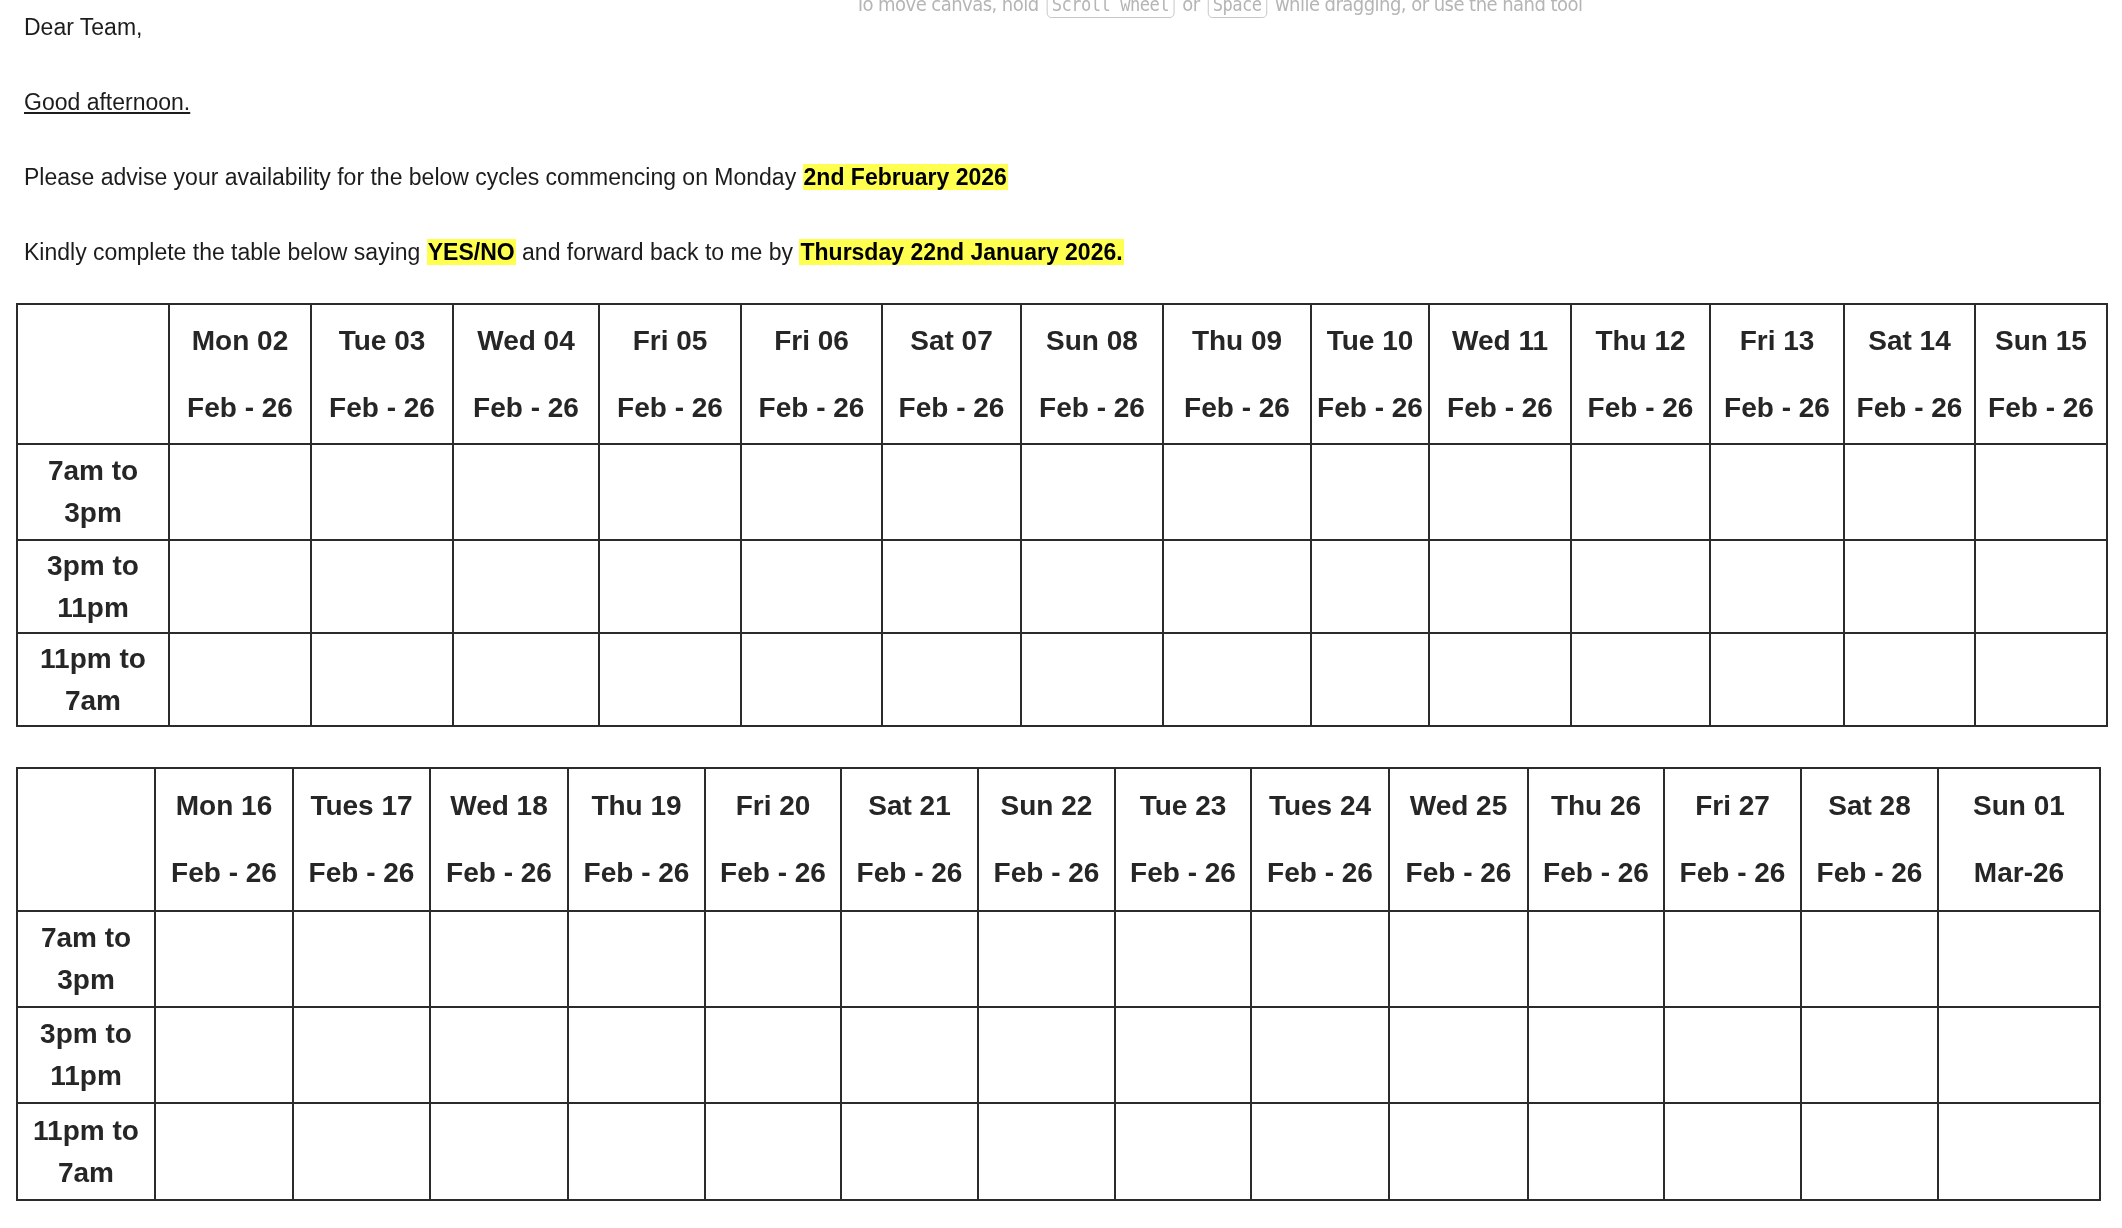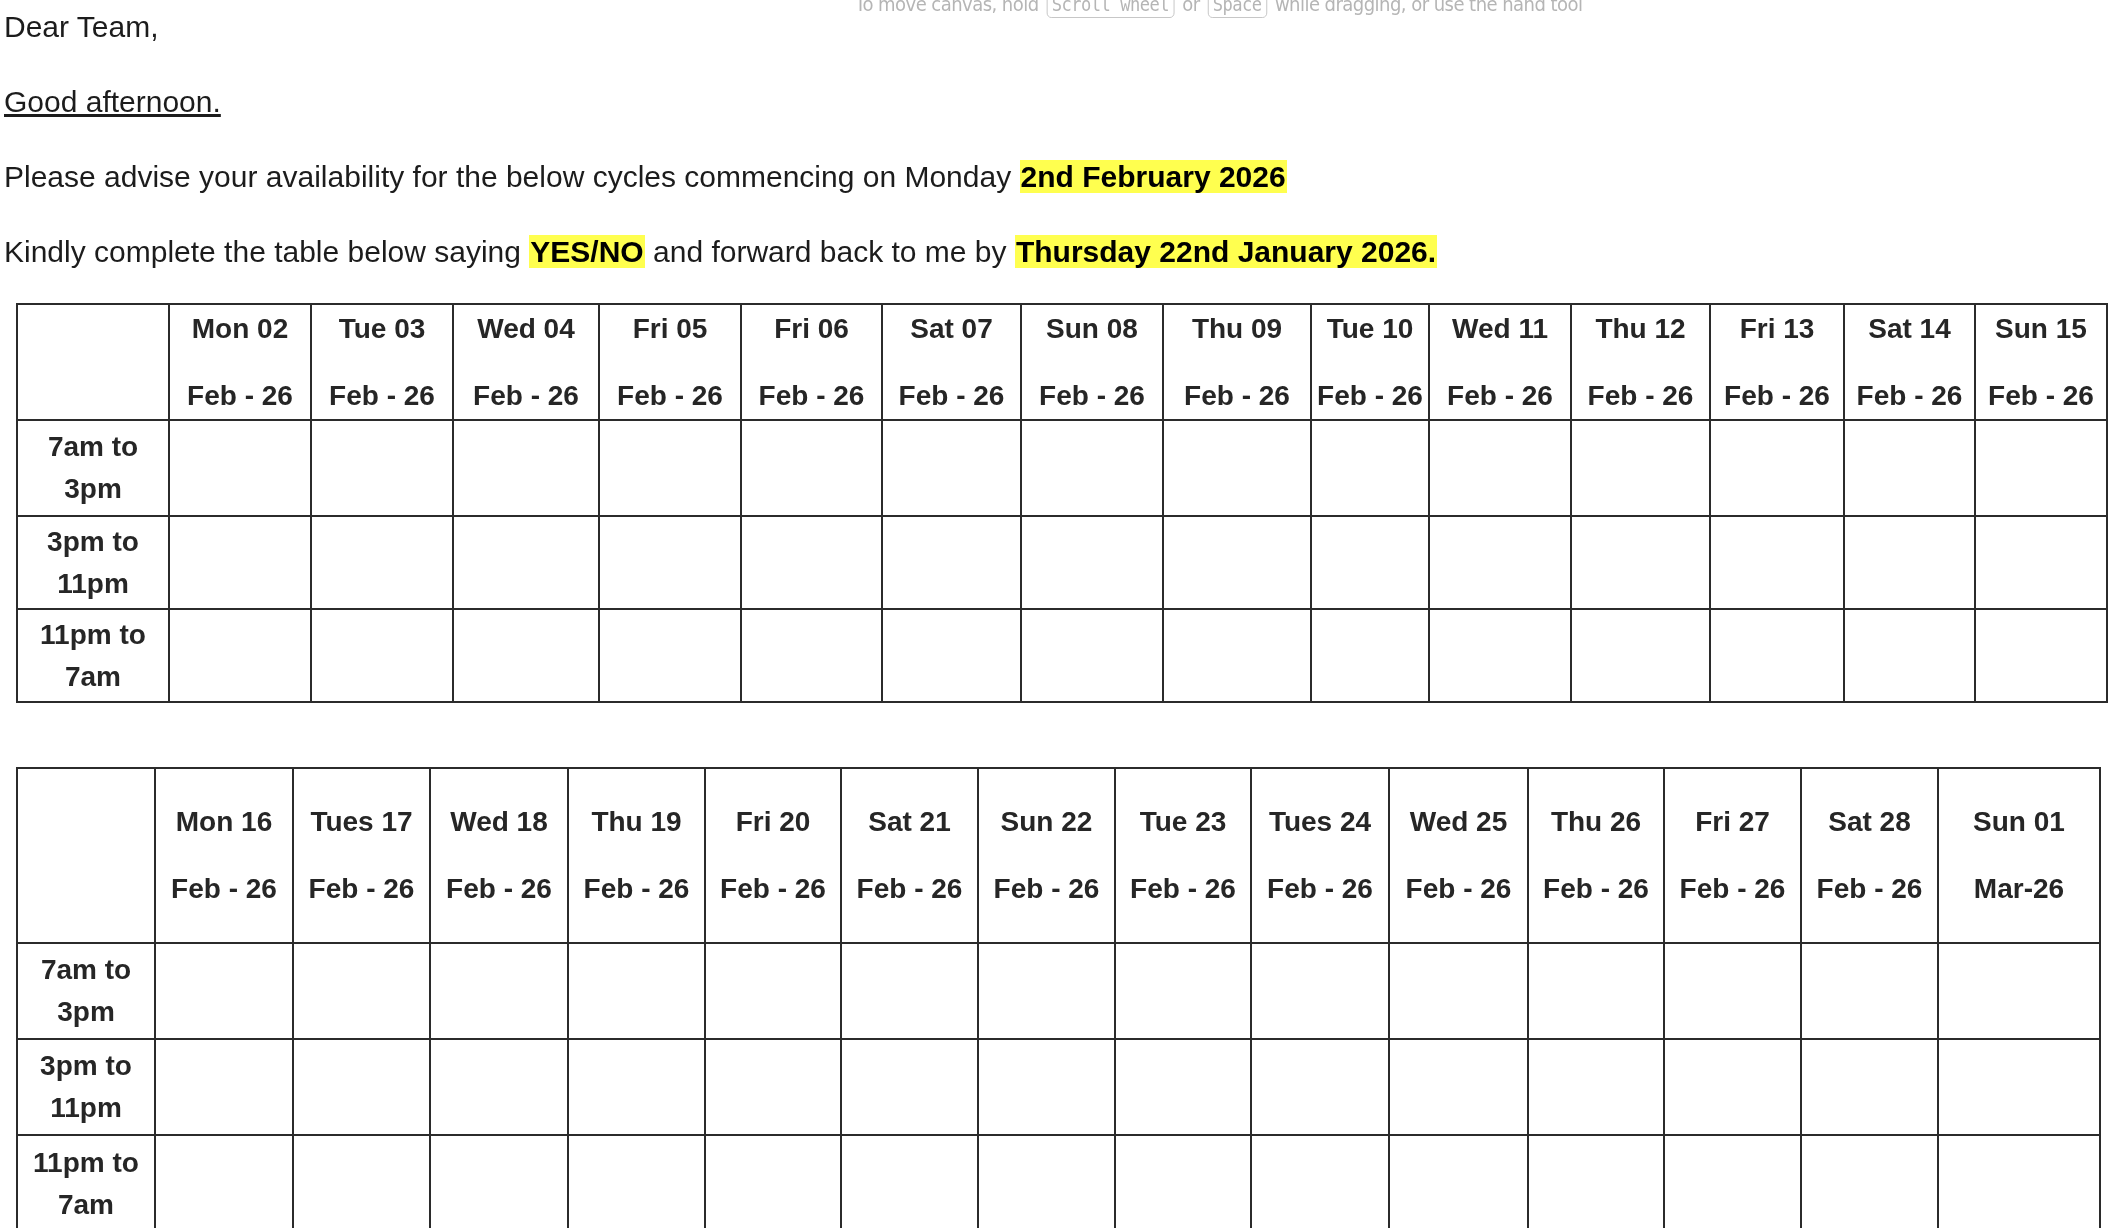--- a/index.html
+++ b/index.html
@@ -19,22 +19,22 @@
     transform: scaleX(0.9); transform-origin: left top;
   }
   .hint .kbd {
     display: inline-block;
     font-family: "DejaVu Sans Mono", monospace;
     font-size: 19px; color: #b5b5b5;
     border: 1.5px solid #c4c4c4; border-radius: 5px;
     padding: 0 5px; line-height: 26px; margin: 0 3px;
   }
   .para {
-    position: absolute; left: 4px;
-    font-size: 30px; line-height: 36px; white-space: nowrap;
+    position: absolute; left: 24px;
+    font-size: 23px; line-height: 36px; white-space: nowrap;
     color: #1c1c1c;
   }
   .hl {
     background: #ffff4f; font-weight: bold; color: #000;
     padding: 0 1px;
   }
   table.sched {
     position: absolute; border-collapse: collapse;
     table-layout: fixed;
   }
@@ -85,21 +85,21 @@
       <col style="width:142px">
     <col style="width:148px">
       <col style="width:118px">
       <col style="width:142px">
       <col style="width:139px">
     <col style="width:134px">
       <col style="width:131px">
       <col style="width:132px">
   </colgroup>
   <thead>
-    <tr style="height:116px">
+    <tr style="height:140px">
       <th></th>
     <th>
           <span class="l1">Mon 02</span>
           <span class="l2">Feb - 26</span>
         </th>
         <th>
           <span class="l1">Tue 03</span>
           <span class="l2">Feb - 26</span>
         </th>
         <th>
@@ -228,21 +228,21 @@
       <col style="width:137px">
     <col style="width:136px">
       <col style="width:138px">
       <col style="width:139px">
       <col style="width:136px">
     <col style="width:137px">
       <col style="width:137px">
       <col style="width:162px">
   </colgroup>
   <thead>
-    <tr style="height:175px">
+    <tr style="height:143px">
       <th></th>
     <th>
           <span class="l1">Mon 16</span>
           <span class="l2">Feb - 26</span>
         </th>
         <th>
           <span class="l1">Tues 17</span>
           <span class="l2">Feb - 26</span>
         </th>
         <th>

